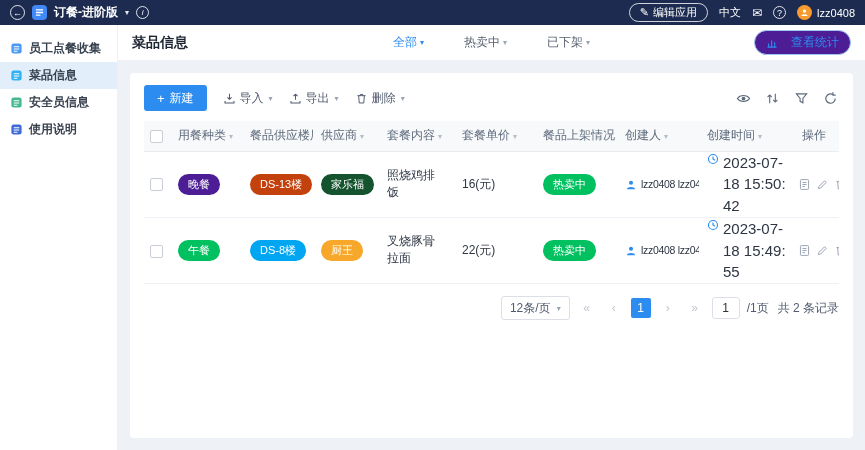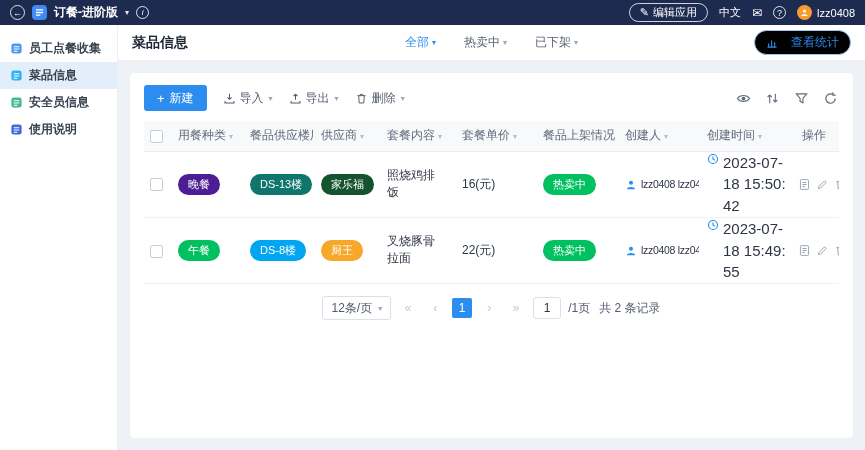--- a/index.html
+++ b/index.html
@@ -31,27 +31,27 @@
   .sidebar { width:118px; background:#fff; border-right:1px solid #edf0f4; padding-top:10px; flex:none;font-weight:bold; }
   .side-item { height:27px; display:flex; align-items:center; gap:6px; padding:0 10px; color:#38414f; cursor:pointer; }
   .side-item.active { background:#e2effb; }
   .side-icon { display:flex; }
   .main { flex:1; display:flex; flex-direction:column; min-width:0; }
 
   
   .main-header { height:36px; background:#fff; display:flex; align-items:center; padding:0 14px; position:relative;
                  border-bottom:1px solid #eef0f3; flex:none; }
   .page-title { font-size:14px; font-weight:bold; color:#1f2633; }
-  .tabs { position:absolute; left:50%; transform:translateX(-50%); display:flex; gap:28px; }
+  .tabs { position:absolute; left:50%; transform:translateX(-50%); display:flex; gap:40px; }
   .tab { display:flex; align-items:center; gap:3px; color:#565f6e; cursor:pointer; }
   .tab .tb-caret2 { font-size:8px; color:#9aa4b2; }
   .tab.active { color:#2d8cf0; }
   .tab.active .tb-caret2 { color:#2d8cf0; }
   .stats-btn { margin-left:auto; display:flex; align-items:center; gap:13px; border:1px solid #9fc7f2; color:#2d8cf0;
-               background:#000000; border-radius:13px; padding:3px 11px; font-size:12px; cursor:pointer; }
+               background:#4c1d95; border-radius:13px; padding:3px 11px; font-size:12px; cursor:pointer; }
 
   
   .content { flex:1; padding:12px; min-height:0; }
   .card { background:#fff; border-radius:4px; height:100%; padding:12px 14px; overflow:hidden; }
 
   
   .toolbar { display:flex; align-items:center; gap:16px; margin-bottom:10px; }
   .btn-new { display:inline-flex; align-items:center; gap:5px; background:#2d8cf0; color:#fff; border:none;
              height:26px; padding:0 13px; border-radius:3px; font-size:12px; cursor:pointer; }
   .btn-new .plus { font-size:13px; }
@@ -76,21 +76,21 @@
               cursor:pointer; vertical-align:middle; }
   .badge { display:inline-block; padding:3px 10px; border-radius:11px; color:#fff; font-size:11px; white-space:nowrap; }
   .cell-flex { display:flex; align-items:flex-start; gap:4px; }
   .cell-flex svg { flex:none; margin-top:1px; }
   .creator-txt { font-size:10.5px; letter-spacing:-0.3px; white-space:nowrap; }
   .time-txt { font-size:15px; line-height:1.45; word-break:break-all; }
   .ops { display:flex; align-items:center; gap:5px; }
   .op-ic { cursor:pointer; display:flex; }
 
   
-  .pagination { display:flex; align-items:center; justify-content:center; gap:7px; margin-top:12px; color:#515a6e; }
+  .pagination { display:flex; align-items:center; justify-content:flex-end; gap:7px; margin-top:12px; color:#515a6e; }
   .page-size { display:flex; align-items:center; gap:5px; border:1px solid #dcdfe6; border-radius:3px; height:24px;
                padding:0 8px; cursor:pointer; }
   .pg-btn { min-width:20px; height:20px; display:flex; align-items:center; justify-content:center; border-radius:2px;
             color:#c2c8d1; cursor:pointer; font-size:12px; }
   .pg-btn.active { background:#2d8cf0; color:#fff; }
   .pg-input { width:28px; height:22px; border:1px solid #dcdfe6; border-radius:3px; text-align:center; font-size:12px;
               font-family:inherit; color:#333; outline:none; }
   .total-txt { margin-left:2px; }
 </style>
 </head>
@@ -273,21 +273,21 @@
               <th><span>餐品上架情况</span></th>
               <th><span>创建人</span><span class="th-caret">▾</span></th>
               <th><span>创建时间</span><span class="th-caret">▾</span></th>
               <th><span>操作</span></th>
             </tr>
           </thead>
           <tbody>
             <tr>
               <td style="padding:0 4px 0 6px"><span class="checkbox"></span></td>
               <td><span class="badge" style="background: #4c1d95;">晚餐</span></td>
-              <td><span class="badge" style="background: #0f766e;">DS-13楼</span></td>
+              <td><span class="badge" style="background: #c2410c;">DS-13楼</span></td>
               <td><span class="badge" style="background: #14532d;">家乐福</span></td>
               <td>照烧鸡排饭</td>
               <td>16(元)</td>
               <td><span class="badge" style="background: rgb(0, 192, 95);">热卖中</span></td>
               <td>
                 <div class="cell-flex">
                   <svg width="12" height="12" viewBox="0 0 16 16">
                       <circle cx="8" cy="5" r="2.7" fill="#2d8cf0"></circle>
                       <path d="M2.5 13.5 C2.5 9.8 13.5 9.8 13.5 13.5 Z" fill="#2d8cf0"></path>
                     </svg>

